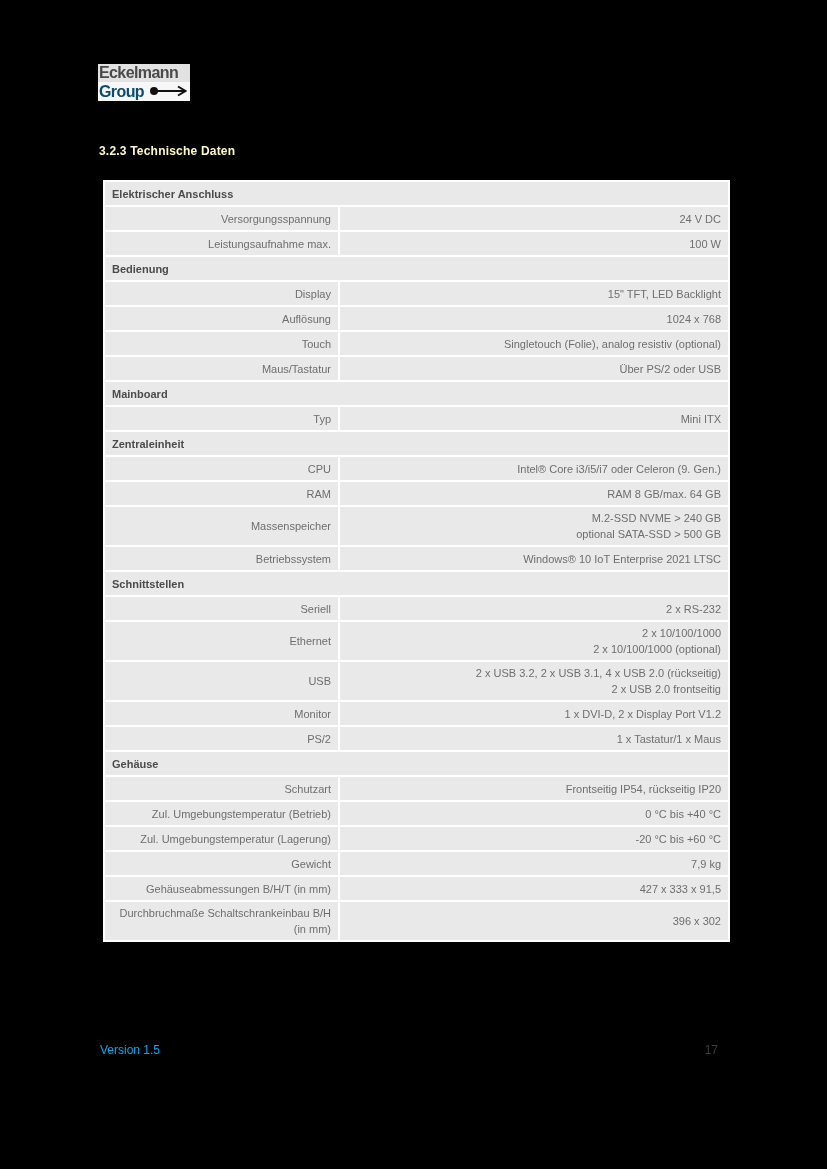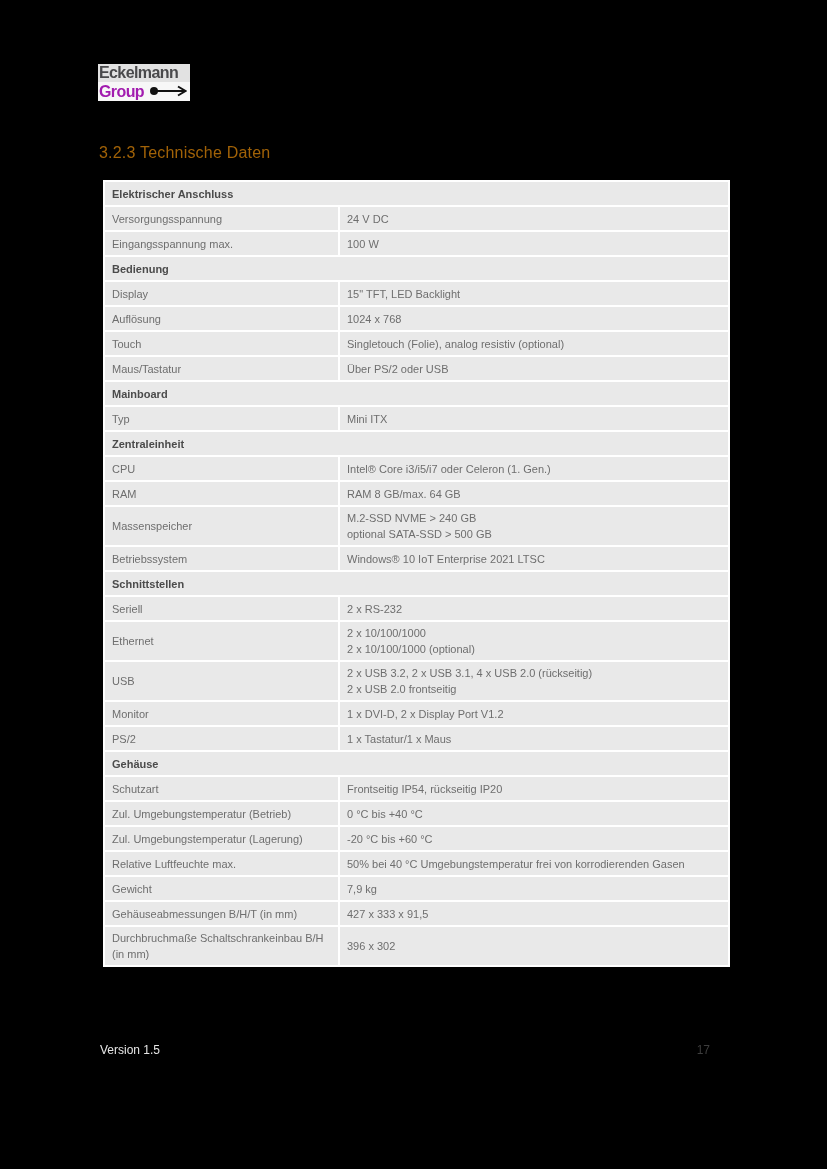--- a/index.html
+++ b/index.html
@@ -32,44 +32,44 @@
     font-size: 16px;
     font-weight: 700;
     letter-spacing: -0.6px;
     line-height: 18px;
     height: 18px;
     padding: 0 1px;
     white-space: nowrap;
   }
   .logo-line2 {
     background: #f7f7f7;
-    color: #a21caf;
+    color: #0c4a6e;
     font-size: 16px;
     font-weight: 700;
     letter-spacing: -0.6px;
     line-height: 19px;
     height: 19px;
     padding: 0 1px;
     display: flex;
     align-items: center;
     white-space: nowrap;
   }
   .logo-arrow {
     margin-left: 5px;
     display: inline-block;
   }
 
   
   .heading {
     position: absolute;
     left: 99px;
     top: 144px;
-    font-size: 16px;
-    font-weight: 400;
-    color: #a16207;
+    font-size: 12px;
+    font-weight: 700;
+    color: #fef9c3;
     letter-spacing: 0.2px;
   }
 
   
   .spec-table {
     position: absolute;
     left: 103px;
     top: 180px;
     width: 627px;
     box-sizing: border-box;
@@ -86,20 +86,21 @@
     display: flex;
     align-items: center;
     padding: 2px 7px;
     font-size: 11px;
     font-weight: 700;
     color: #4b4b4b;
   }
   .data-row {
     display: flex;
     gap: 2px;
+    text-align: right;
   }
   .cell {
     background: #e9e9e9;
     box-sizing: border-box;
     min-height: 23px;
     padding: 3px 7px;
     display: flex;
     flex-direction: column;
     justify-content: center;
     font-size: 11px;
@@ -113,22 +114,22 @@
   .footer {
     position: absolute;
     left: 100px;
     top: 1043px;
     width: 627px;
     display: flex;
     justify-content: space-between;
     align-items: center;
     font-size: 12px;
   }
-  .footer-version { color: #e5e5e5; }
-  .footer-page { color: #3d3d3d; margin-right: 17px; }
+  .footer-version { color: #0ea5e9; }
+  .footer-page { color: #3d3d3d; margin-right: 9px; }
 </style>
 </head>
 <body>
 
 <div class="page">
 
   <div class="logo">
     <div class="logo-line1">Eckelmann</div>
     <div class="logo-line2">
       <span>Group</span>
@@ -146,21 +147,21 @@
 
   <div class="spec-table">
       <div class="section-row">Elektrischer Anschluss</div>
       <div class="data-row">
         <div class="cell cell-label">Versorgungsspannung</div>
         <div class="cell cell-value">
           <div>24 V DC</div>
         </div>
       </div>
       <div class="data-row">
-        <div class="cell cell-label">Eingangsspannung max.</div>
+        <div class="cell cell-label">Leistungsaufnahme max.</div>
         <div class="cell cell-value">
           <div>100 W</div>
         </div>
       </div>
       <div class="section-row">Bedienung</div>
       <div class="data-row">
         <div class="cell cell-label">Display</div>
         <div class="cell cell-value">
           <div>15" TFT, LED Backlight</div>
         </div>
@@ -187,21 +188,21 @@
       <div class="data-row">
         <div class="cell cell-label">Typ</div>
         <div class="cell cell-value">
           <div>Mini ITX</div>
         </div>
       </div>
       <div class="section-row">Zentraleinheit</div>
       <div class="data-row">
         <div class="cell cell-label">CPU</div>
         <div class="cell cell-value">
-          <div>Intel® Core i3/i5/i7 oder Celeron (1. Gen.)</div>
+          <div>Intel® Core i3/i5/i7 oder Celeron (9. Gen.)</div>
         </div>
       </div>
       <div class="data-row">
         <div class="cell cell-label">RAM</div>
         <div class="cell cell-value">
           <div>RAM 8 GB/max. 64 GB</div>
         </div>
       </div>
       <div class="data-row">
         <div class="cell cell-label">Massenspeicher</div>
@@ -259,26 +260,20 @@
       <div class="data-row">
         <div class="cell cell-label">Zul. Umgebungstemperatur (Betrieb)</div>
         <div class="cell cell-value">
           <div>0 °C bis +40 °C</div>
         </div>
       </div>
       <div class="data-row">
         <div class="cell cell-label">Zul. Umgebungstemperatur (Lagerung)</div>
         <div class="cell cell-value">
           <div>-20 °C bis +60 °C</div>
-        </div>
-      </div>
-      <div class="data-row">
-        <div class="cell cell-label">Relative Luftfeuchte max.</div>
-        <div class="cell cell-value">
-          <div>50% bei 40 °C Umgebungstemperatur frei von korrodierenden Gasen</div>
         </div>
       </div>
       <div class="data-row">
         <div class="cell cell-label">Gewicht</div>
         <div class="cell cell-value">
           <div>7,9 kg</div>
         </div>
       </div>
       <div class="data-row">
         <div class="cell cell-label">Gehäuseabmessungen B/H/T (in mm)</div>

